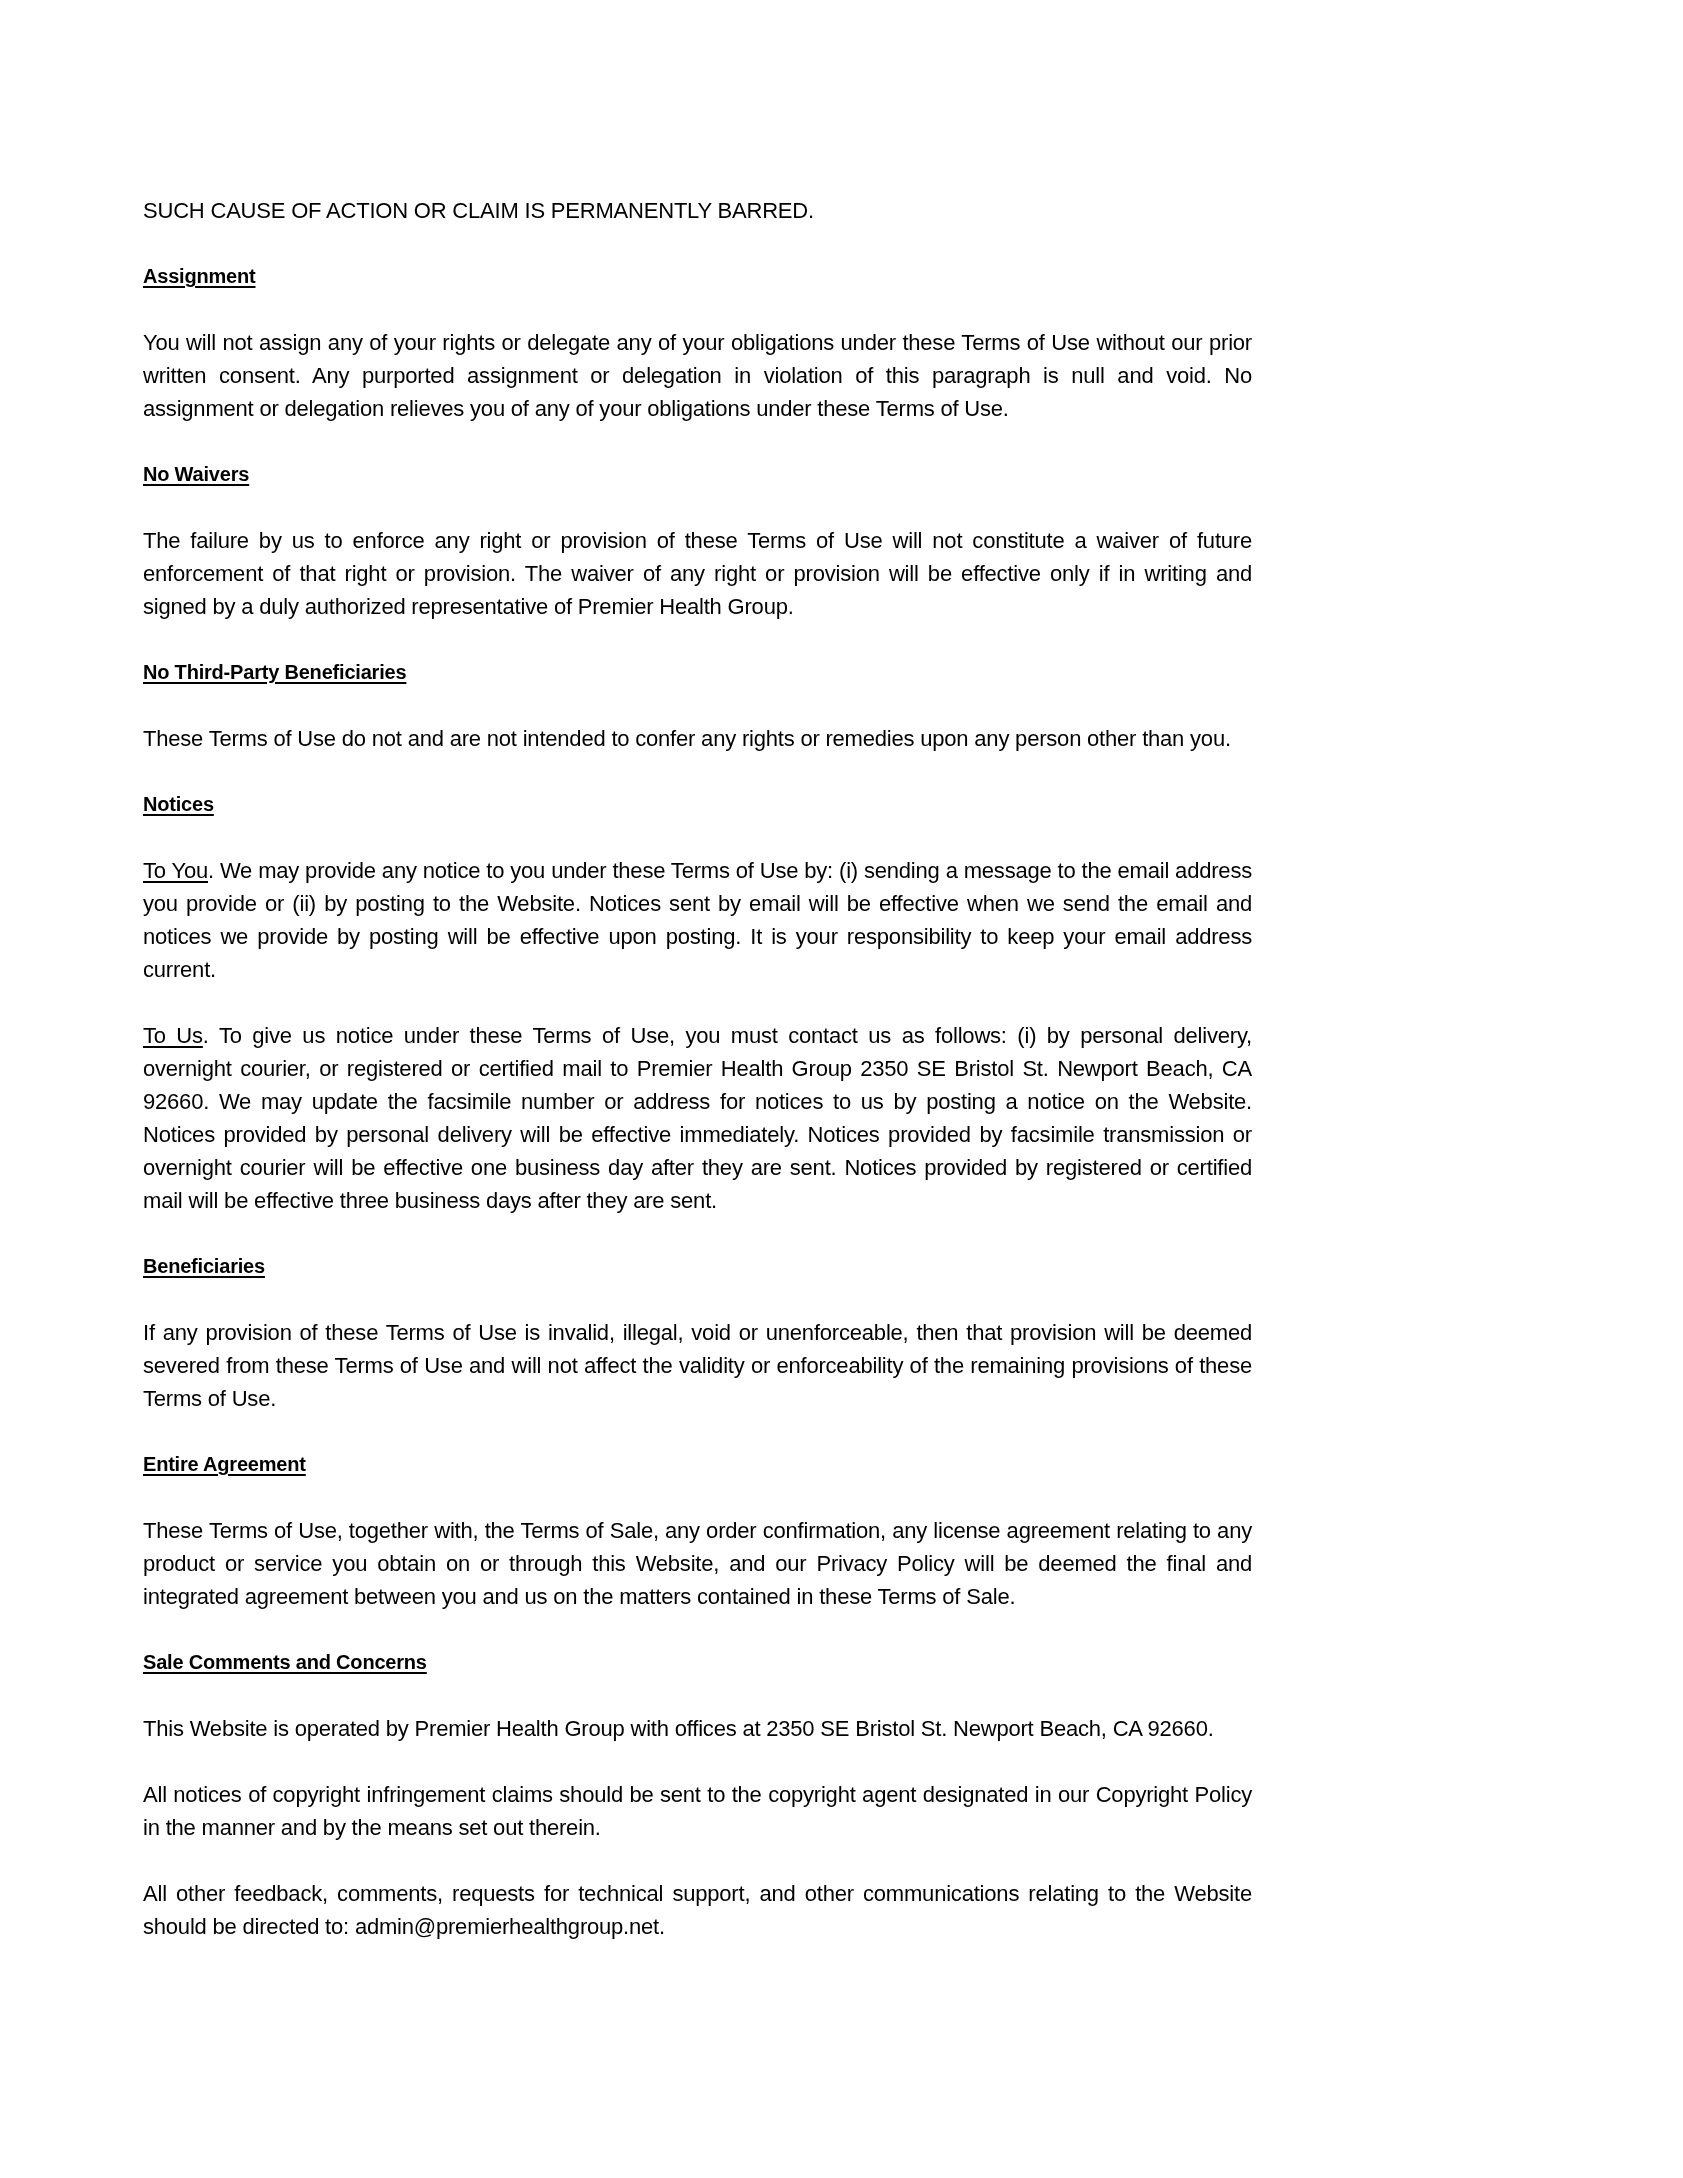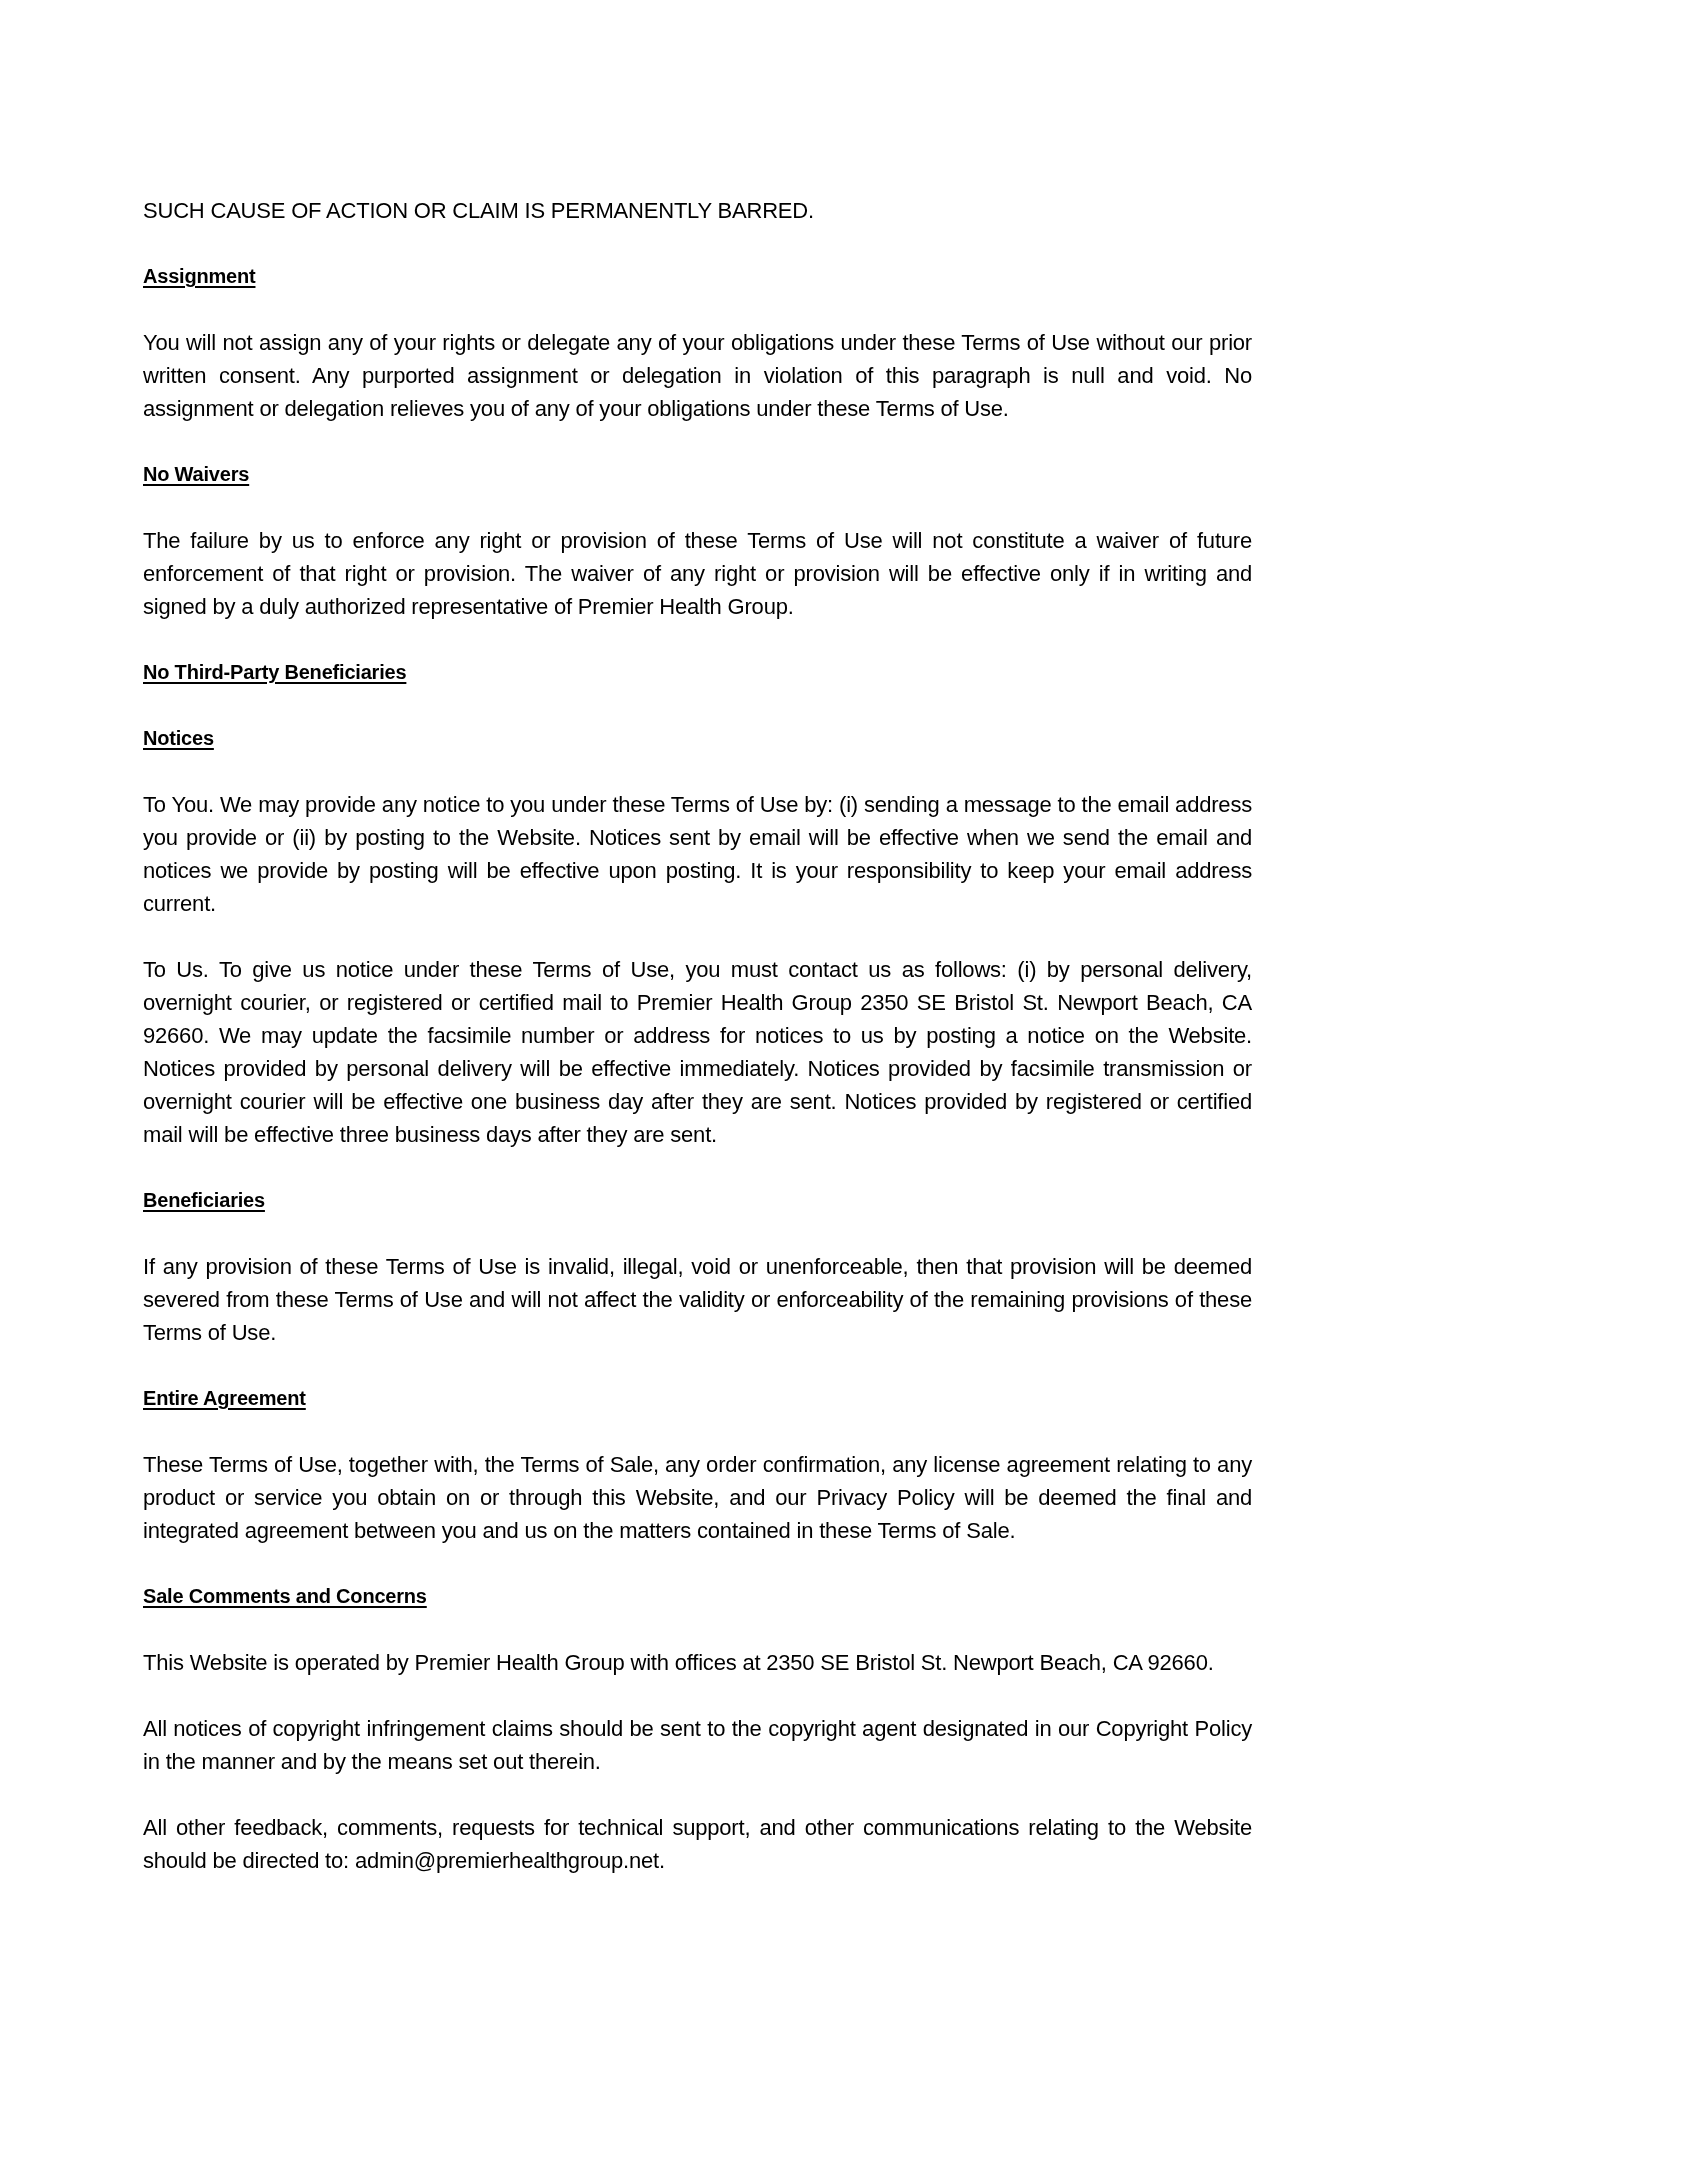--- a/index.html
+++ b/index.html
@@ -33,40 +33,42 @@
   }
   h2.heading {
     font-size: 20px;
     line-height: 33px;
     font-weight: bold;
     text-decoration: underline;
     text-underline-offset: 3px;
     text-decoration-thickness: 2px;
   }
   .lead-underline {
+    text-decoration: underline;
     text-underline-offset: 3px;
   }
 </style>
 </head>
 <body>
 
 <div class="doc">
 
   <p class="block body-text">SUCH CAUSE OF ACTION OR CLAIM IS PERMANENTLY BARRED.</p>
 
   <h2 class="block heading">Assignment</h2>
 
   <p class="block body-text">You will not assign any of your rights or delegate any of your obligations under these Terms of Use without our prior written consent. Any purported assignment or delegation in violation of this paragraph is null and void. No assignment or delegation relieves you of any of your obligations under these Terms of Use.</p>
 
   <h2 class="block heading">No Waivers</h2>
 
   <p class="block body-text">The failure by us to enforce any right or provision of these Terms of Use will not constitute a waiver of future enforcement of that right or provision. The waiver of any right or provision will be effective only if in writing and signed by a duly authorized representative of Premier Health Group.</p>
 
   <h2 class="block heading">No Third-Party Beneficiaries</h2>
 
+  <p class="block body-text">These Terms of Use do not and are not intended to confer any rights or remedies upon any person other than you.</p>
 
   <h2 class="block heading">Notices</h2>
 
   <p class="block body-text"><span class="lead-underline">To You</span><span>. We may provide any notice to you under these Terms of Use by: (i) sending a message to the email address you provide or (ii) by posting to the Website. Notices sent by email will be effective when we send the email and notices we provide by posting will be effective upon posting. It is your responsibility to keep your email address current.</span></p>
 
   <p class="block body-text"><span class="lead-underline">To Us</span><span>. To give us notice under these Terms of Use, you must contact us as follows: (i) by personal delivery, overnight courier, or registered or certified mail to  Premier Health Group 2350 SE Bristol St. Newport Beach, CA 92660. We may update the facsimile number or address for notices to us by posting a notice on the Website. Notices provided by personal delivery will be effective immediately. Notices provided by facsimile transmission or overnight courier will be effective one business day after they are sent. Notices provided by registered or certified mail will be effective three business days after they are sent.</span></p>
 
   <h2 class="block heading">Beneficiaries</h2>
 
   <p class="block body-text">If any provision of these Terms of Use is invalid, illegal, void or unenforceable, then that provision will be deemed severed from these Terms of Use and will not affect the validity or enforceability of the remaining provisions of these Terms of Use.</p>

